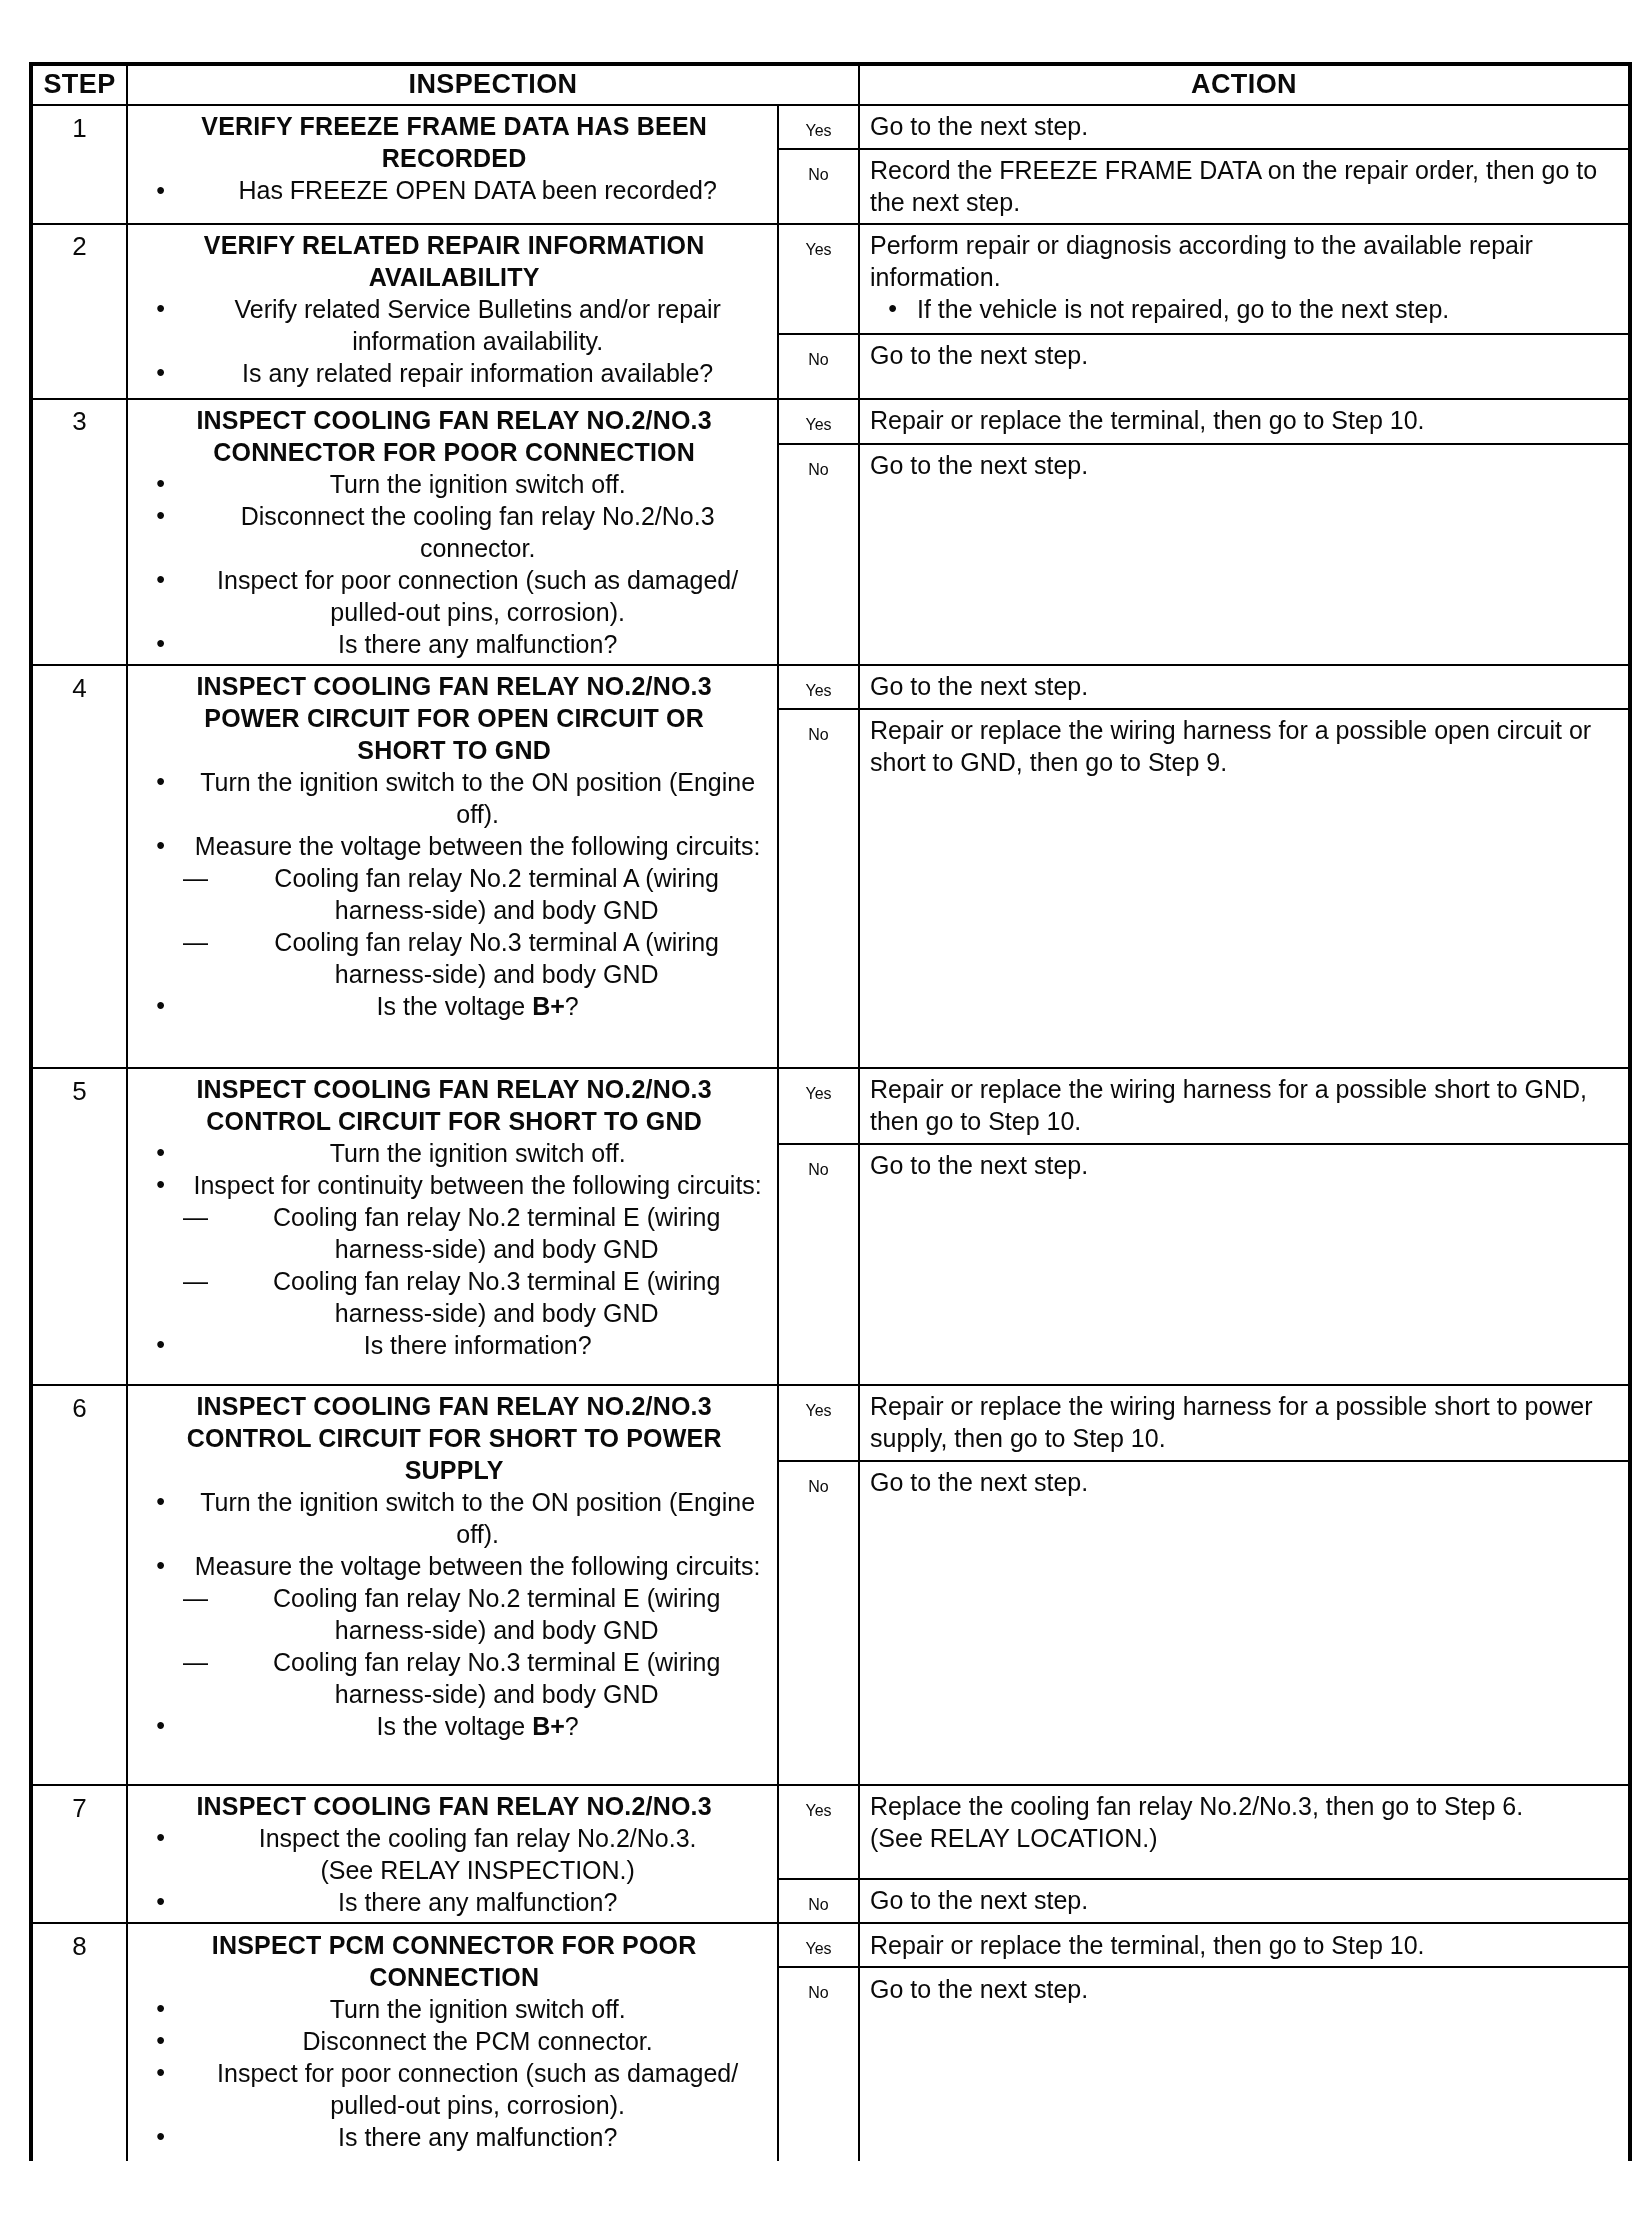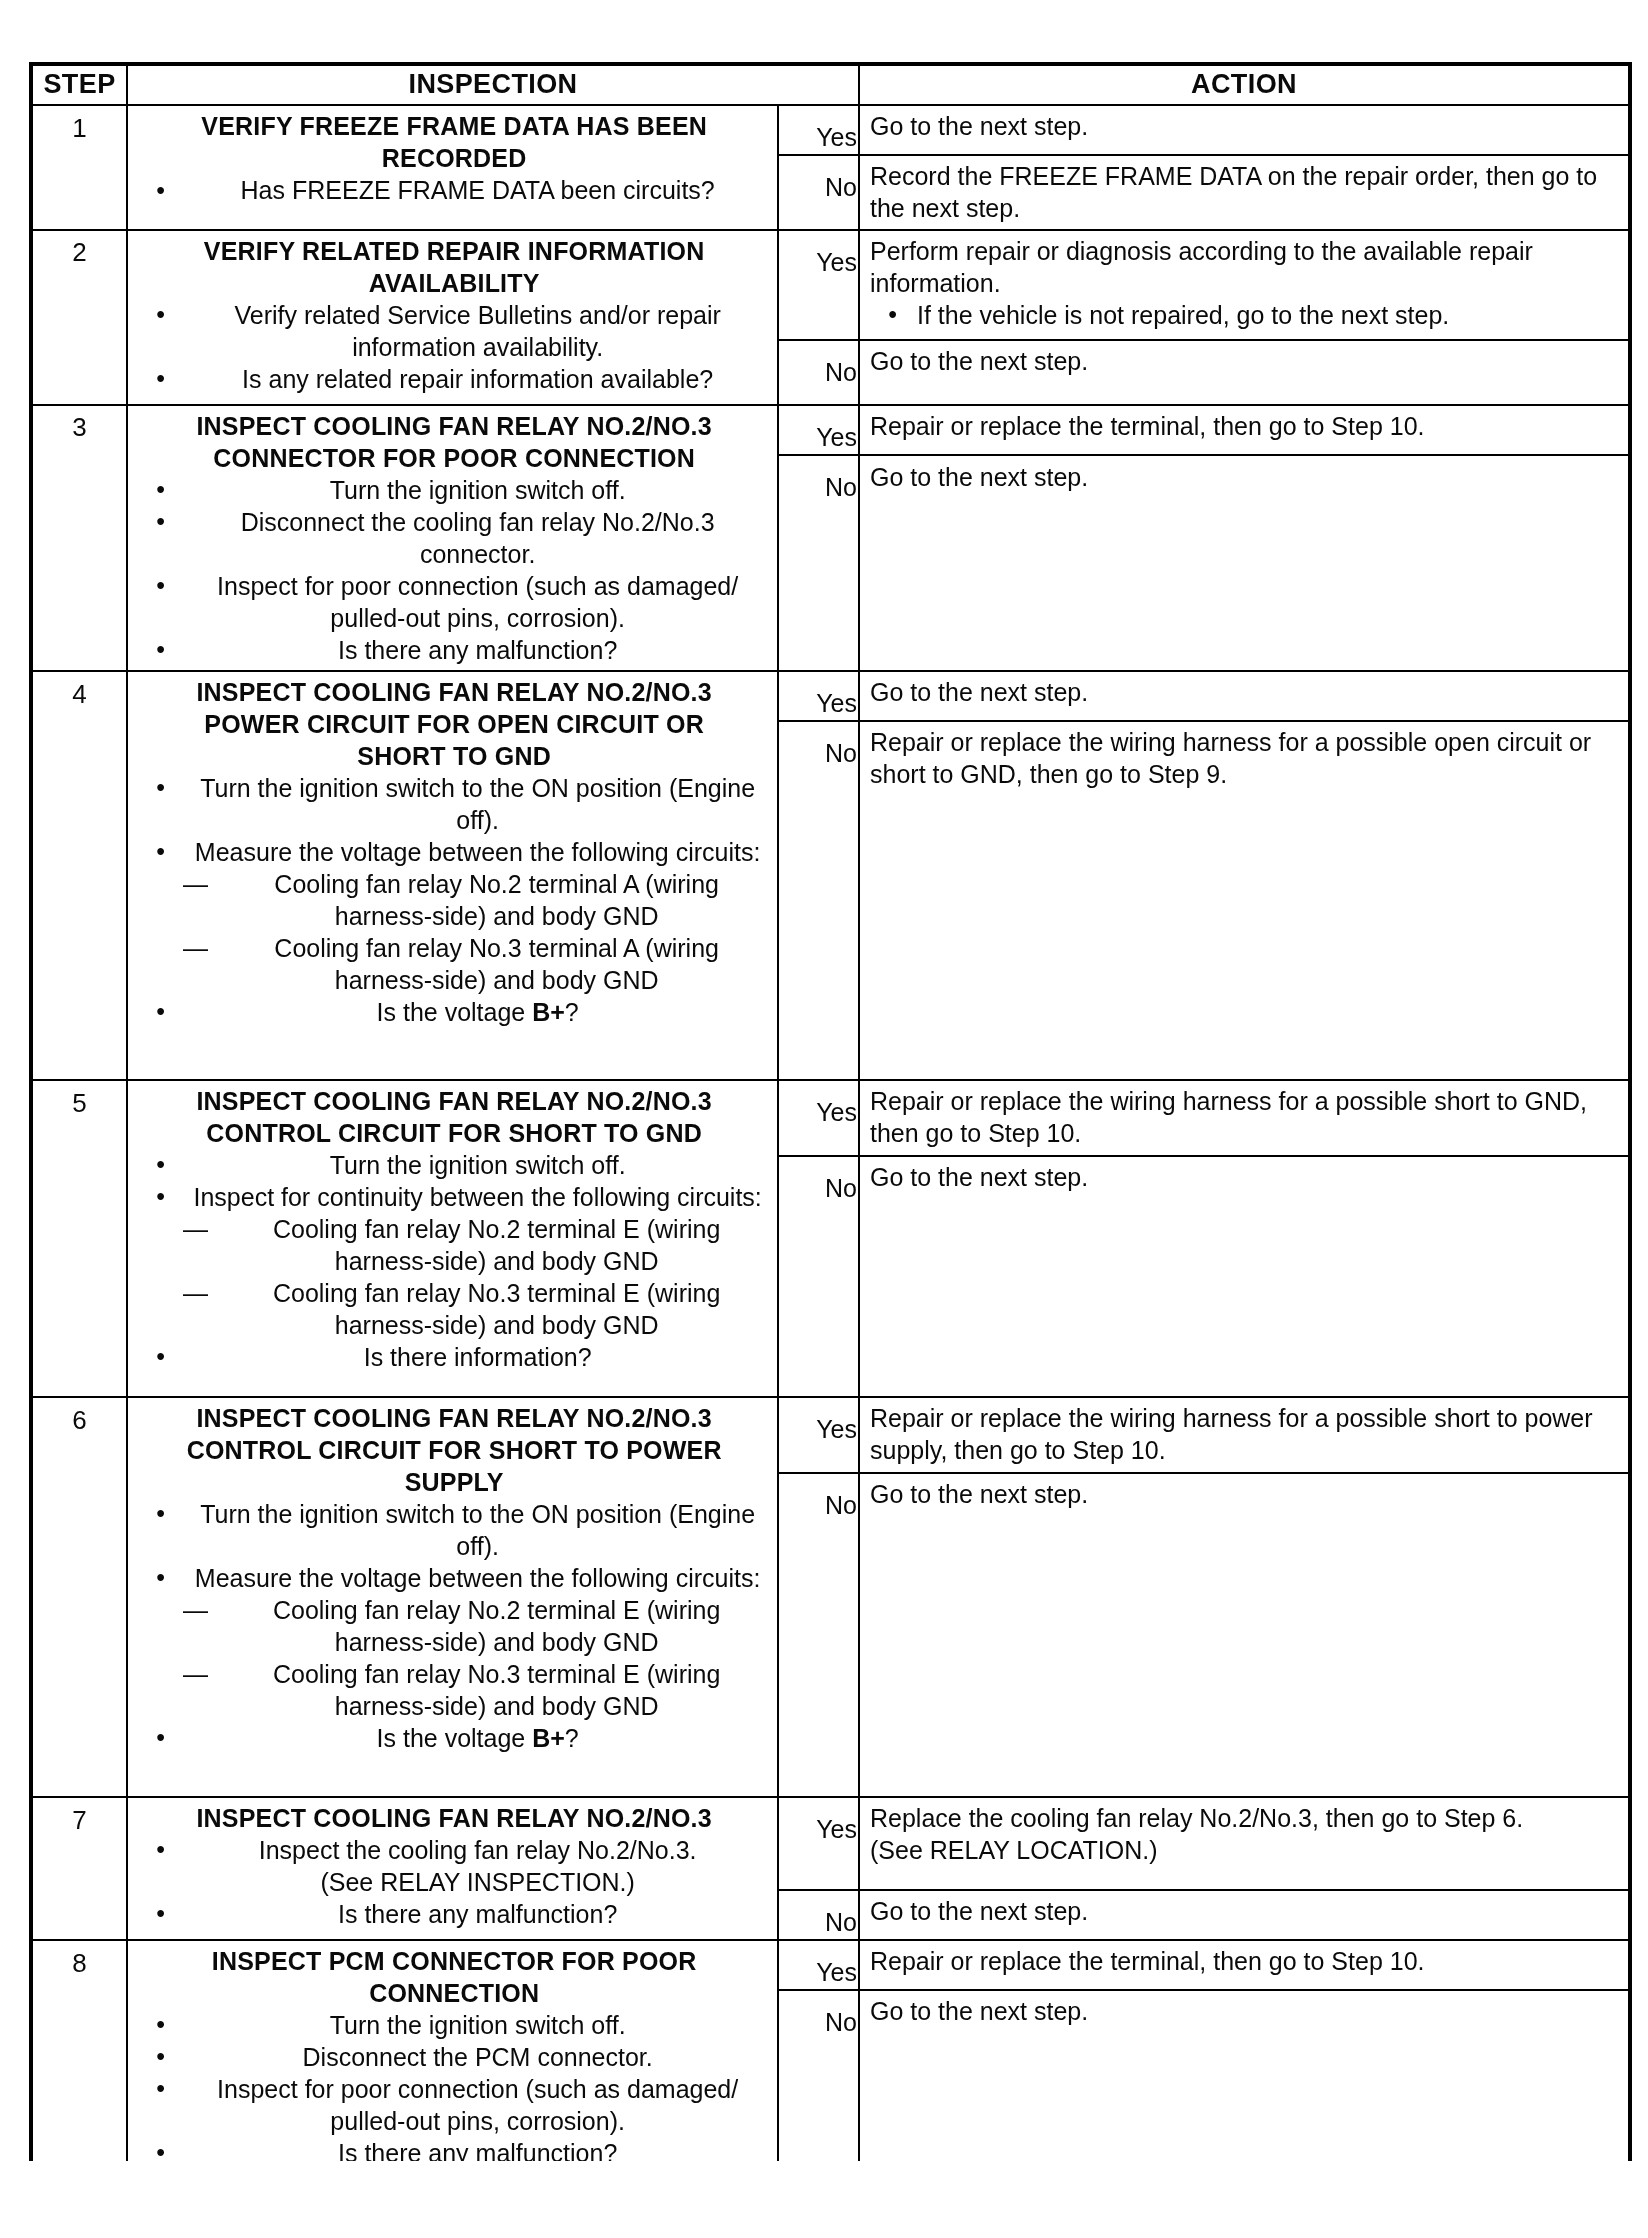--- a/index.html
+++ b/index.html
@@ -25,21 +25,21 @@
     padding:2.5px 0 0.8px 0;letter-spacing:0.4px;
   }
   .c-step{text-align:center;font-size:26px;padding-top:6.7px;}
   .c-insp{padding:4.2px 6.7px 4.2px 10px;font-size:25px;line-height:32px;text-align:center;}
   .insp-title div{font-weight:bold;font-size:25px;letter-spacing:0.2px;}
   .item{position:relative;padding-left:47px;}
   .bullet::before{content:"\2022";position:absolute;left:18.3px;top:-0.8px;}
   .dash{padding-left:85px;}
   .dash::before{content:"\2014";position:absolute;left:45px;}
   .cont{padding-left:47px;}
-  .c-yn{text-align:right;font-size:25px;padding-top:15px;line-height:32px;}
+  .c-yn{text-align:center;font-size:16px;padding-top:9px;line-height:32px;}
   .c-act{padding:4.2px 25px 4.2px 10px;font-size:25px;line-height:32px;margin-top:13px;}
   
   tr.y1{height:42px}  tr.n1{height:65px}
   tr.y2{height:110px} tr.n2{height:65px}
   tr.y3{height:42px}  tr.n3{height:213px}
   tr.y4{height:42px}  tr.n4{height:359px}
   tr.y5{height:76px}  tr.n5{height:241px}
   tr.y6{height:76px}  tr.n6{height:324px}
   tr.y7{height:93px} tr.n7{height:40px}
   tr.y8{height:42px}  tr.n8{height:254px}
@@ -69,21 +69,21 @@
   </thead>
   <tbody>
 
     <tr class="y1">
       <td class="c-step" rowspan="2">1</td>
       <td class="c-insp" rowspan="2">
         <div class="insp-title">
           <div>VERIFY FREEZE FRAME DATA HAS BEEN</div>
           <div>RECORDED</div>
         </div>
-        <div class="item bullet"><span>Has FREEZE FRAME DATA been circuits?</span></div>
+        <div class="item bullet"><span>Has FREEZE OPEN DATA been recorded?</span></div>
       </td>
       <td class="c-yn">Yes</td>
       <td class="c-act">
             <div>Go to the next step.</div>
           </td>
     </tr>
     <tr class="n1">
       <td class="c-yn">No</td>
       <td class="c-act">
             <div>Record the FREEZE FRAME DATA on the repair order, then go to the next step.</div>

